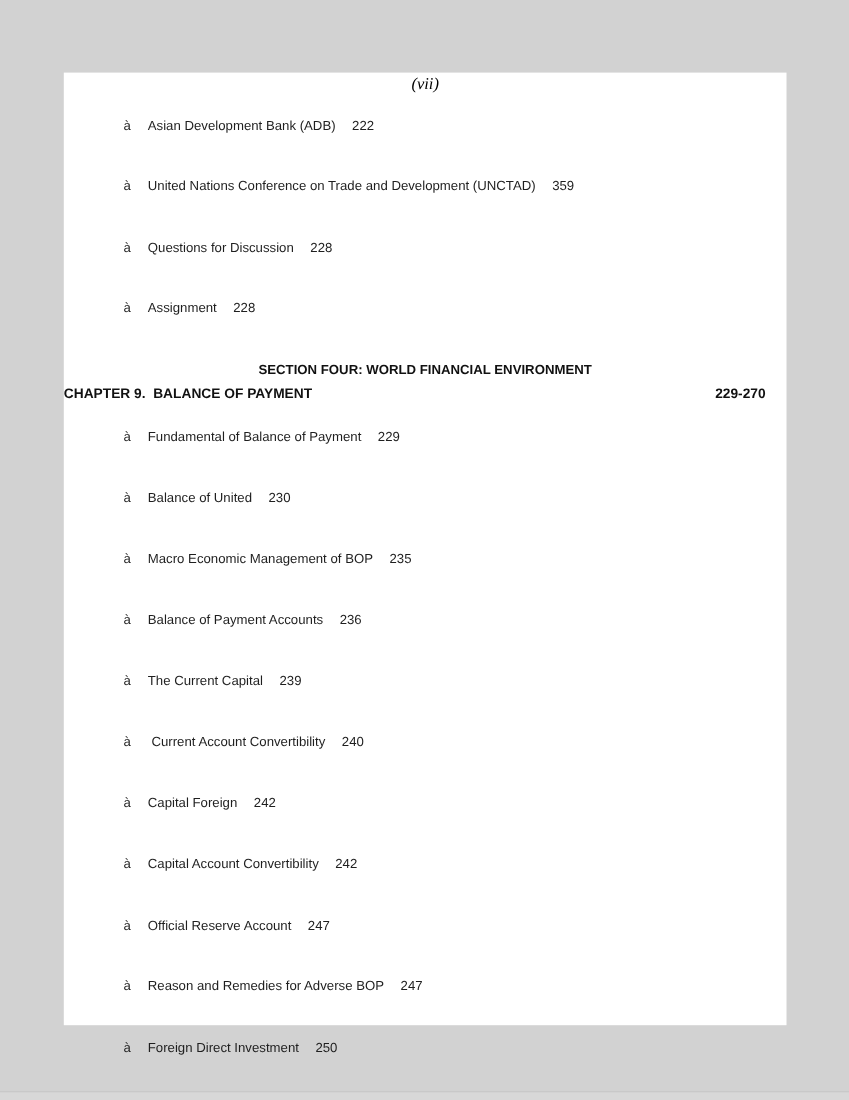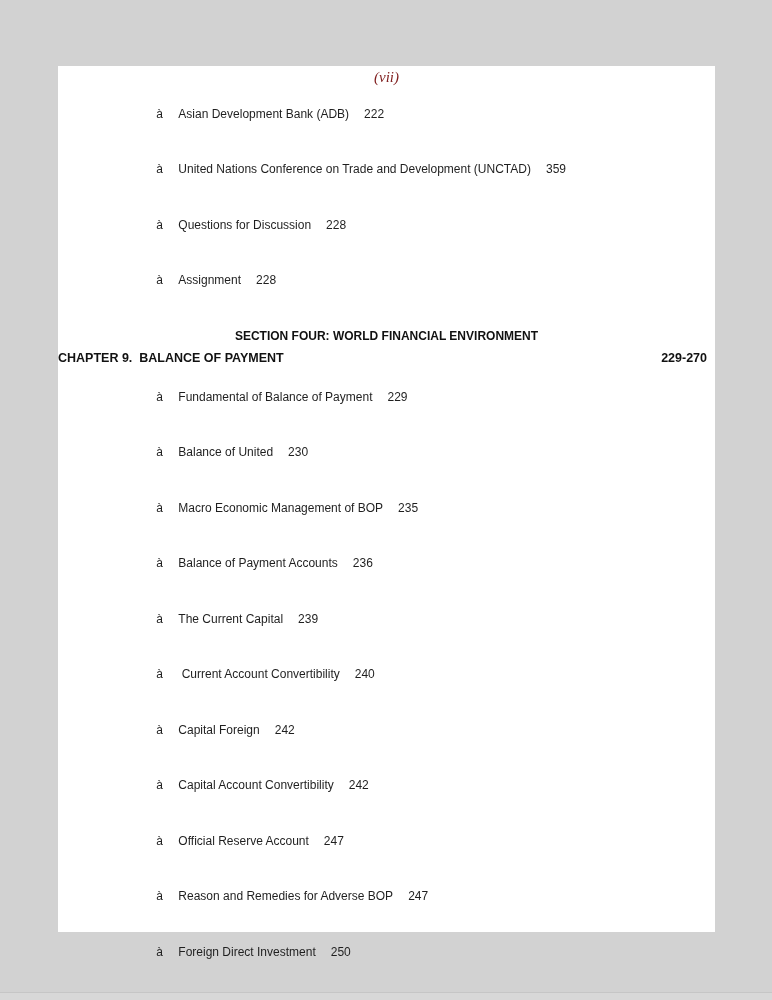--- a/index.html
+++ b/index.html
@@ -31,29 +31,29 @@
     background: #ffffff;
     box-sizing: border-box;
   }
   .folio {
     text-align: center;
     font-family: "Liberation Serif", serif;
     font-style: italic;
     font-size: 15px;
     line-height: 18px;
     margin-top: 2px;
-    color: #7f1d1d;
+    color: #000000;
   }
   .toc-list {
     list-style: none;
     margin: 0;
     padding: 0;
   }
   .toc-item {
-    padding-left: 85px;
+    padding-left: 41px;
     line-height: 18.5px;
     font-size: 12px;
     white-space: pre;
     color: #1f1f1f;
   }
   .bullet {
     display: inline-block;
     width: 22px;
     font-size: 12px;
     color: #1f1f1f;
@@ -70,21 +70,21 @@
     color: #111;
   }
   .chapter-heading {
     display: flex;
     justify-content: space-between;
     align-items: baseline;
     font-weight: bold;
     font-size: 12.5px;
     line-height: 18px;
     margin-top: 18px;
-    padding-right: 8px;
+    padding-right: 19px;
     color: #111;
   }
   .chapter:first-child .chapter-heading {
     margin-top: 4px;
   }
   .chapter-title { white-space: pre; }
   .chapter-pages { white-space: pre; }
   .chapter .toc-list { margin-top: 2px; }
 </style>
 </head>

